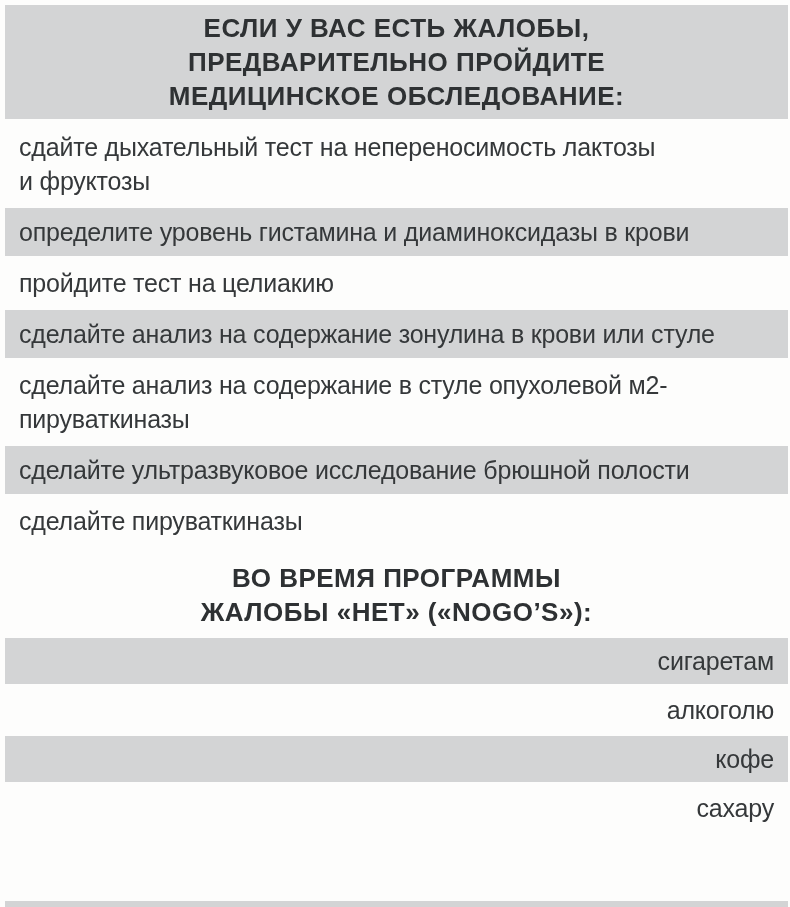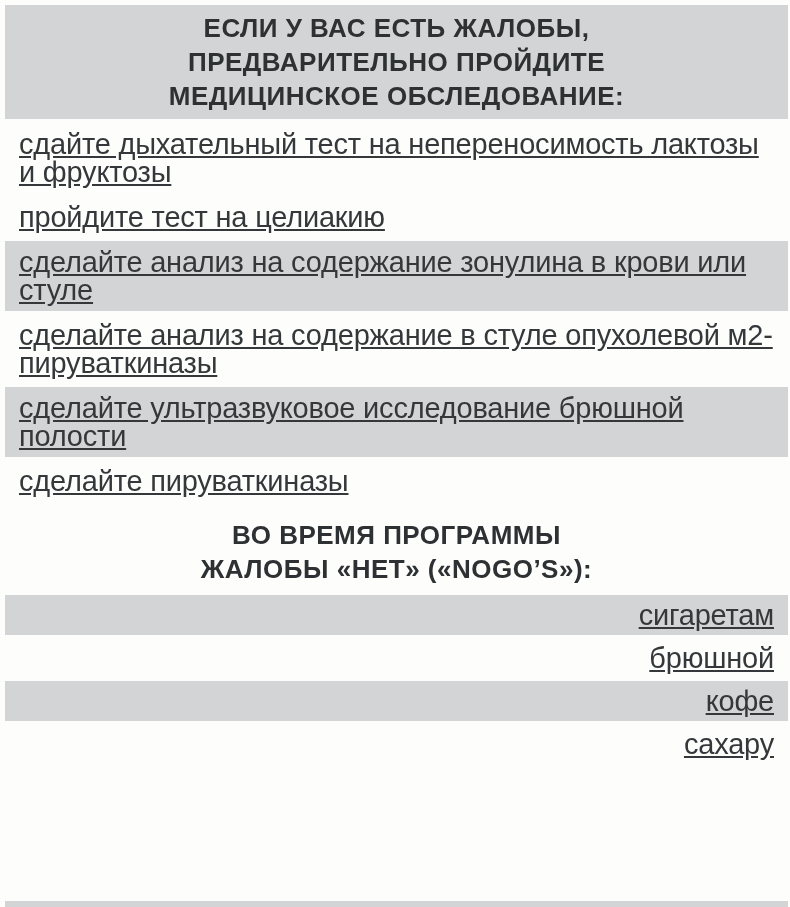--- a/index.html
+++ b/index.html
@@ -34,26 +34,25 @@
     padding: 6px 12px;
     margin-bottom: 4px;
   }
   .block-title.plain {
     padding: 13px 12px 6px;
     margin-bottom: 3px;
     text-align: center;
   }
   .rows { display: block; }
   .row {
-    font-size: 29px;
-    line-height: 28px;
+    font-size: 25px;
+    line-height: 34px;
     padding: 7px 14px;
     margin-bottom: 3px;
     letter-spacing: -0.2px;
-    text-decoration: underline;
   }
   .row.shaded { background: var(--gray, #d3d4d5); }
   .row.italic { font-style: italic; }
   .rows-compact .row { padding: 6px 14px; text-align: right; }
   .cutoff {
     background: var(--gray, #d3d4d5);
     height: 6px;
     margin-top: auto;
   }
 </style>
@@ -64,20 +63,23 @@
 
   <header class="block-title shaded">
     <div>ЕСЛИ У ВАС ЕСТЬ ЖАЛОБЫ,</div>
     <div>ПРЕДВАРИТЕЛЬНО ПРОЙДИТЕ</div>
     <div>МЕДИЦИНСКОЕ ОБСЛЕДОВАНИЕ:</div>
   </header>
 
   <div class="rows" id="section1-rows">
       <div class="row">
     <span class="row-text">сдайте дыхательный тест на непереносимость лактозы<br>и фруктозы</span>
+  </div>
+      <div class="row shaded">
+    <span class="row-text">определите уровень гистамина и диаминоксидазы в крови</span>
   </div>
       <div class="row">
     <span class="row-text">пройдите тест на целиакию</span>
   </div>
       <div class="row shaded">
     <span class="row-text">сделайте анализ на содержание зонулина в крови или стуле</span>
   </div>
       <div class="row">
     <span class="row-text">сделайте анализ на содержание в стуле опухолевой м2-<br>пируваткиназы</span>
   </div>
@@ -92,21 +94,21 @@
   <header class="block-title plain">
     <div>ВО ВРЕМЯ ПРОГРАММЫ</div>
     <div>ЖАЛОБЫ «НЕТ» («NOGO’S»):</div>
   </header>
 
   <div class="rows rows-compact" id="section2-rows">
       <div class="row shaded">
     <span class="row-text">сигаретам</span>
   </div>
       <div class="row">
-    <span class="row-text">брюшной</span>
+    <span class="row-text">алкоголю</span>
   </div>
       <div class="row shaded">
     <span class="row-text">кофе</span>
   </div>
       <div class="row">
     <span class="row-text">сахару</span>
   </div>
     </div>
 
   <div class="cutoff"></div>

